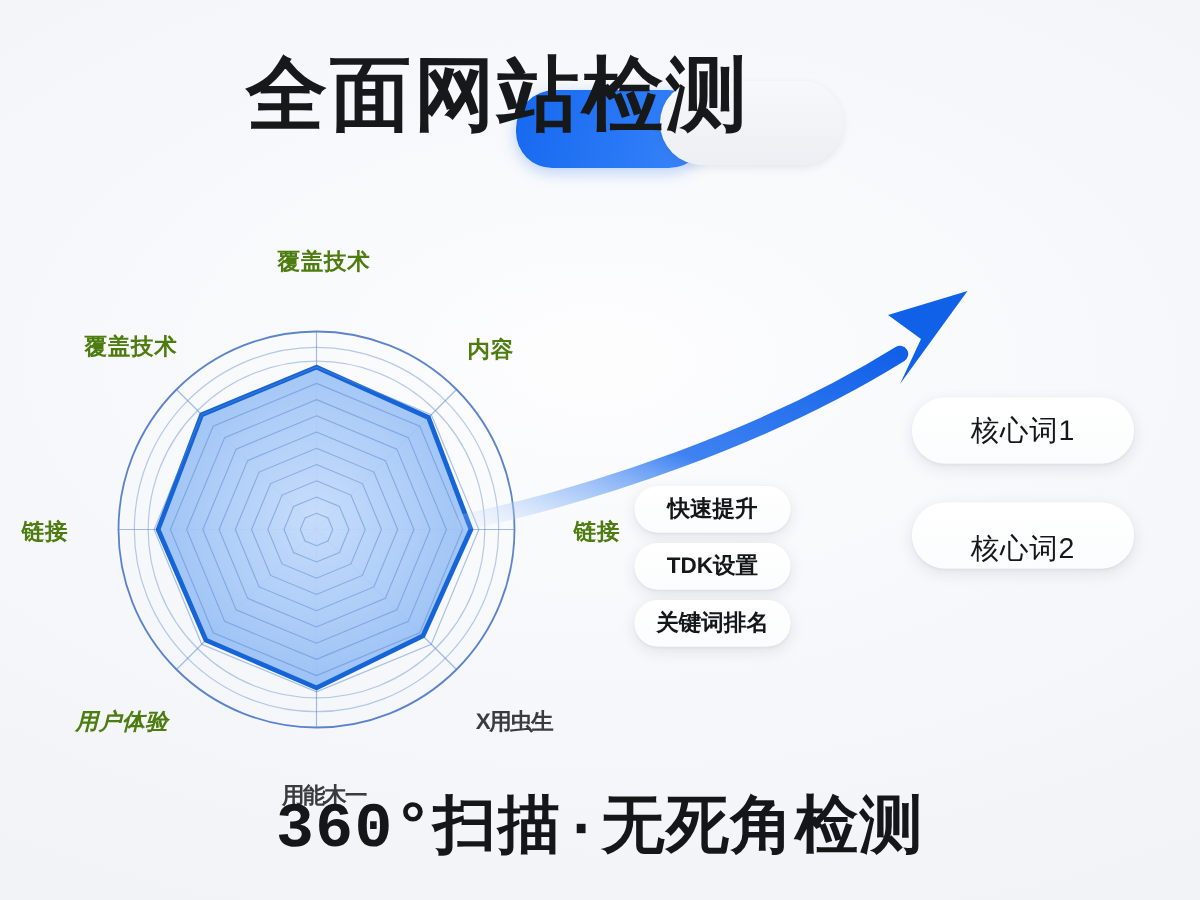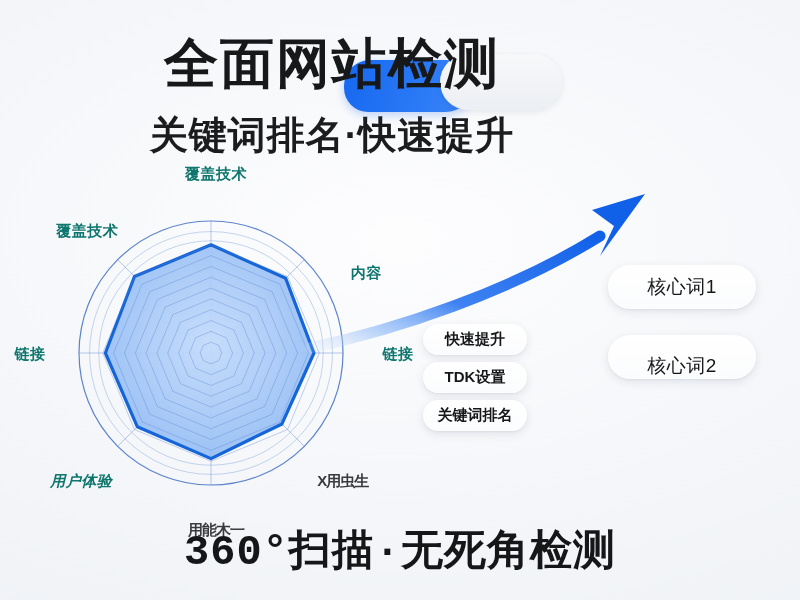--- a/index.html
+++ b/index.html
@@ -63,21 +63,21 @@
     white-space:nowrap;
   }
 
   
   #radar-block{ position:absolute; left:30px; top:190px; width:400px; height:330px; }
   #radar-svg{ position:absolute; left:0; top:0; }
   .radar-label{
     position:absolute;
     font-size:15px;
     font-weight:600;
-    color:#0f766e;
+    color:#4d7c0f;
     white-space:nowrap;
     letter-spacing:.5px;
   }
   .radar-label.garbled{ color:#3a3b3e; filter:blur(.25px); letter-spacing:-1px; }
 
   
   #arrow-svg{ position:absolute; left:300px; top:180px; }
 
   
   .pill{
@@ -113,21 +113,20 @@
 </style>
 </head>
 <body>
 
 <div id="header">
   <div id="title-wrap">
     <div class="hl-blue"></div>
     <div class="hl-grey"></div>
     <div class="title-line">全面网站检测</div>
   </div>
-  <div id="subtitle">关键词排名·快速提升</div>
 </div>
 
 <div id="radar-block">
   <svg id="radar-svg" width="400" height="330">
     <defs>
       <radialGradient id="radFill" cx="50%" cy="46%" r="62%">
         <stop offset="0%" stop-color="#c4dbfb" stop-opacity=".95"></stop>
         <stop offset="55%" stop-color="#a9caf7" stop-opacity=".95"></stop>
         <stop offset="100%" stop-color="#8fbaf4" stop-opacity=".95"></stop>
       </radialGradient>
@@ -156,21 +155,21 @@
         <path d="M 181.00,108.88 L 219.27,124.73 L 235.12,163.00 L 219.27,201.27 L 181.00,217.12 L 142.73,201.27 L 126.88,163.00 L 142.73,124.73 Z" fill="none" stroke="#5a86cf" stroke-width="0.75" opacity="0.5"></path>
         <path d="M 181.00,98.06 L 226.92,117.08 L 245.94,163.00 L 226.92,208.92 L 181.00,227.94 L 135.08,208.92 L 116.06,163.00 L 135.08,117.08 Z" fill="none" stroke="#5a86cf" stroke-width="0.75" opacity="0.5"></path>
         <path d="M 181.00,87.23 L 234.58,109.42 L 256.77,163.00 L 234.58,216.58 L 181.00,238.77 L 127.42,216.58 L 105.23,163.00 L 127.42,109.42 Z" fill="none" stroke="#5a86cf" stroke-width="0.75" opacity="0.5"></path>
         <path d="M 181.00,76.41 L 242.23,101.77 L 267.59,163.00 L 242.23,224.23 L 181.00,249.59 L 119.77,224.23 L 94.41,163.00 L 119.77,101.77 Z" fill="none" stroke="#5a86cf" stroke-width="0.75" opacity="0.5"></path>
         <path d="M 181.00,65.58 L 249.88,94.12 L 278.42,163.00 L 249.88,231.88 L 181.00,260.42 L 112.12,231.88 L 83.58,163.00 L 112.12,94.12 Z" fill="none" stroke="#5a86cf" stroke-width="0.75" opacity="0.5"></path>
         <path d="M 181.00,54.76 L 257.54,86.46 L 289.24,163.00 L 257.54,239.54 L 181.00,271.24 L 104.46,239.54 L 72.76,163.00 L 104.46,86.46 Z" fill="none" stroke="#5a86cf" stroke-width="0.75" opacity="0.5"></path>
       </g>
   </svg>
   <div id="radar-labels">
       <div class="radar-label" style="left: 151px; top: -25px; width: 70px; text-align: center;">覆盖技术</div>
-      <div class="radar-label" style="left: 281.652px; top: 34.3482px; width: 70px; text-align: right; margin-top: 40px;">内容</div>
+      <div class="radar-label" style="left: 281.652px; top: 34.3482px; width: 70px; text-align: left;">内容</div>
       <div class="radar-label" style="left: 333px; top: 155px; width: 70px; text-align: center;">链接</div>
       <div class="radar-label garbled" style="left: 277.652px; top: 281.652px; width: 70px; text-align: center;">X⽤⾍⽣</div>
       <div class="radar-label garbled" style="left: 151px; top: 331px; width: 70px; text-align: center;">⽤能⽊⼀</div>
       <div class="radar-label" style="left: 16.3482px; top: 281.652px; width: 70px; text-align: center; font-style: italic;">用户体验</div>
       <div class="radar-label" style="left: -35px; top: 155px; width: 70px; text-align: center;">链接</div>
       <div class="radar-label" style="left: 22.3482px; top: 32.3482px; width: 70px; text-align: center;">覆盖技术</div>
     </div>
 </div>
 
 <svg id="arrow-svg" width="400" height="180">

